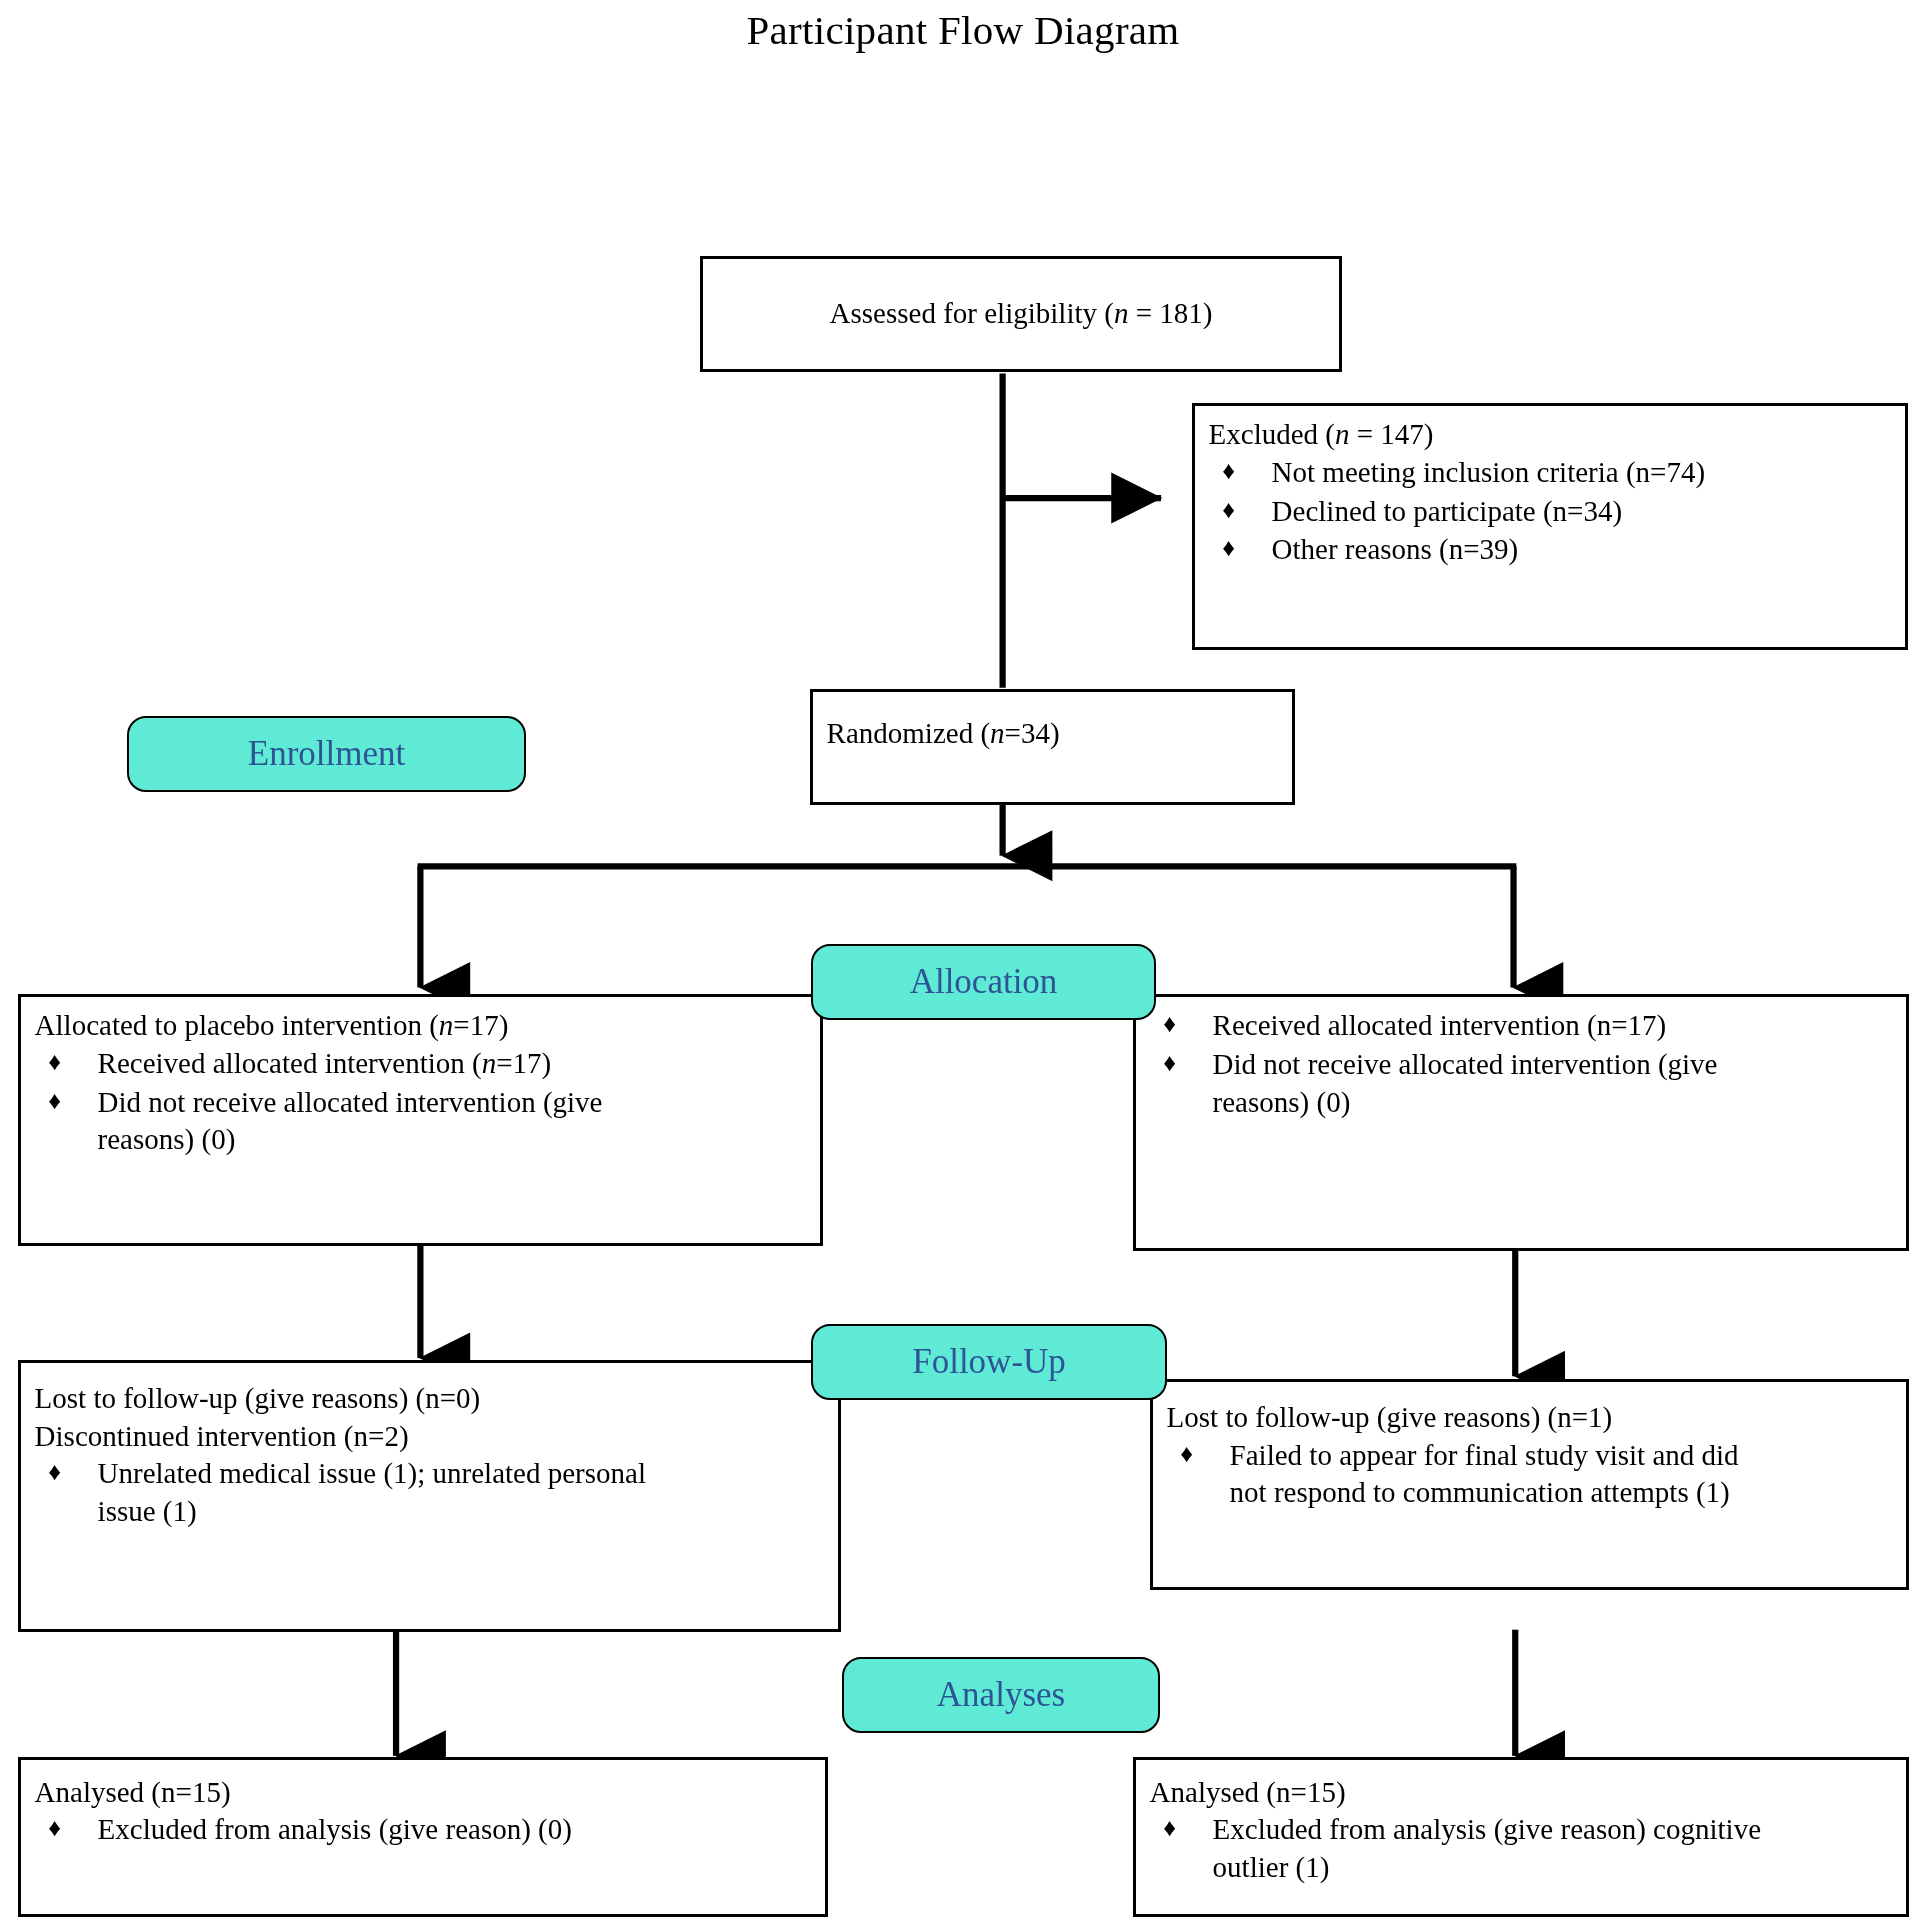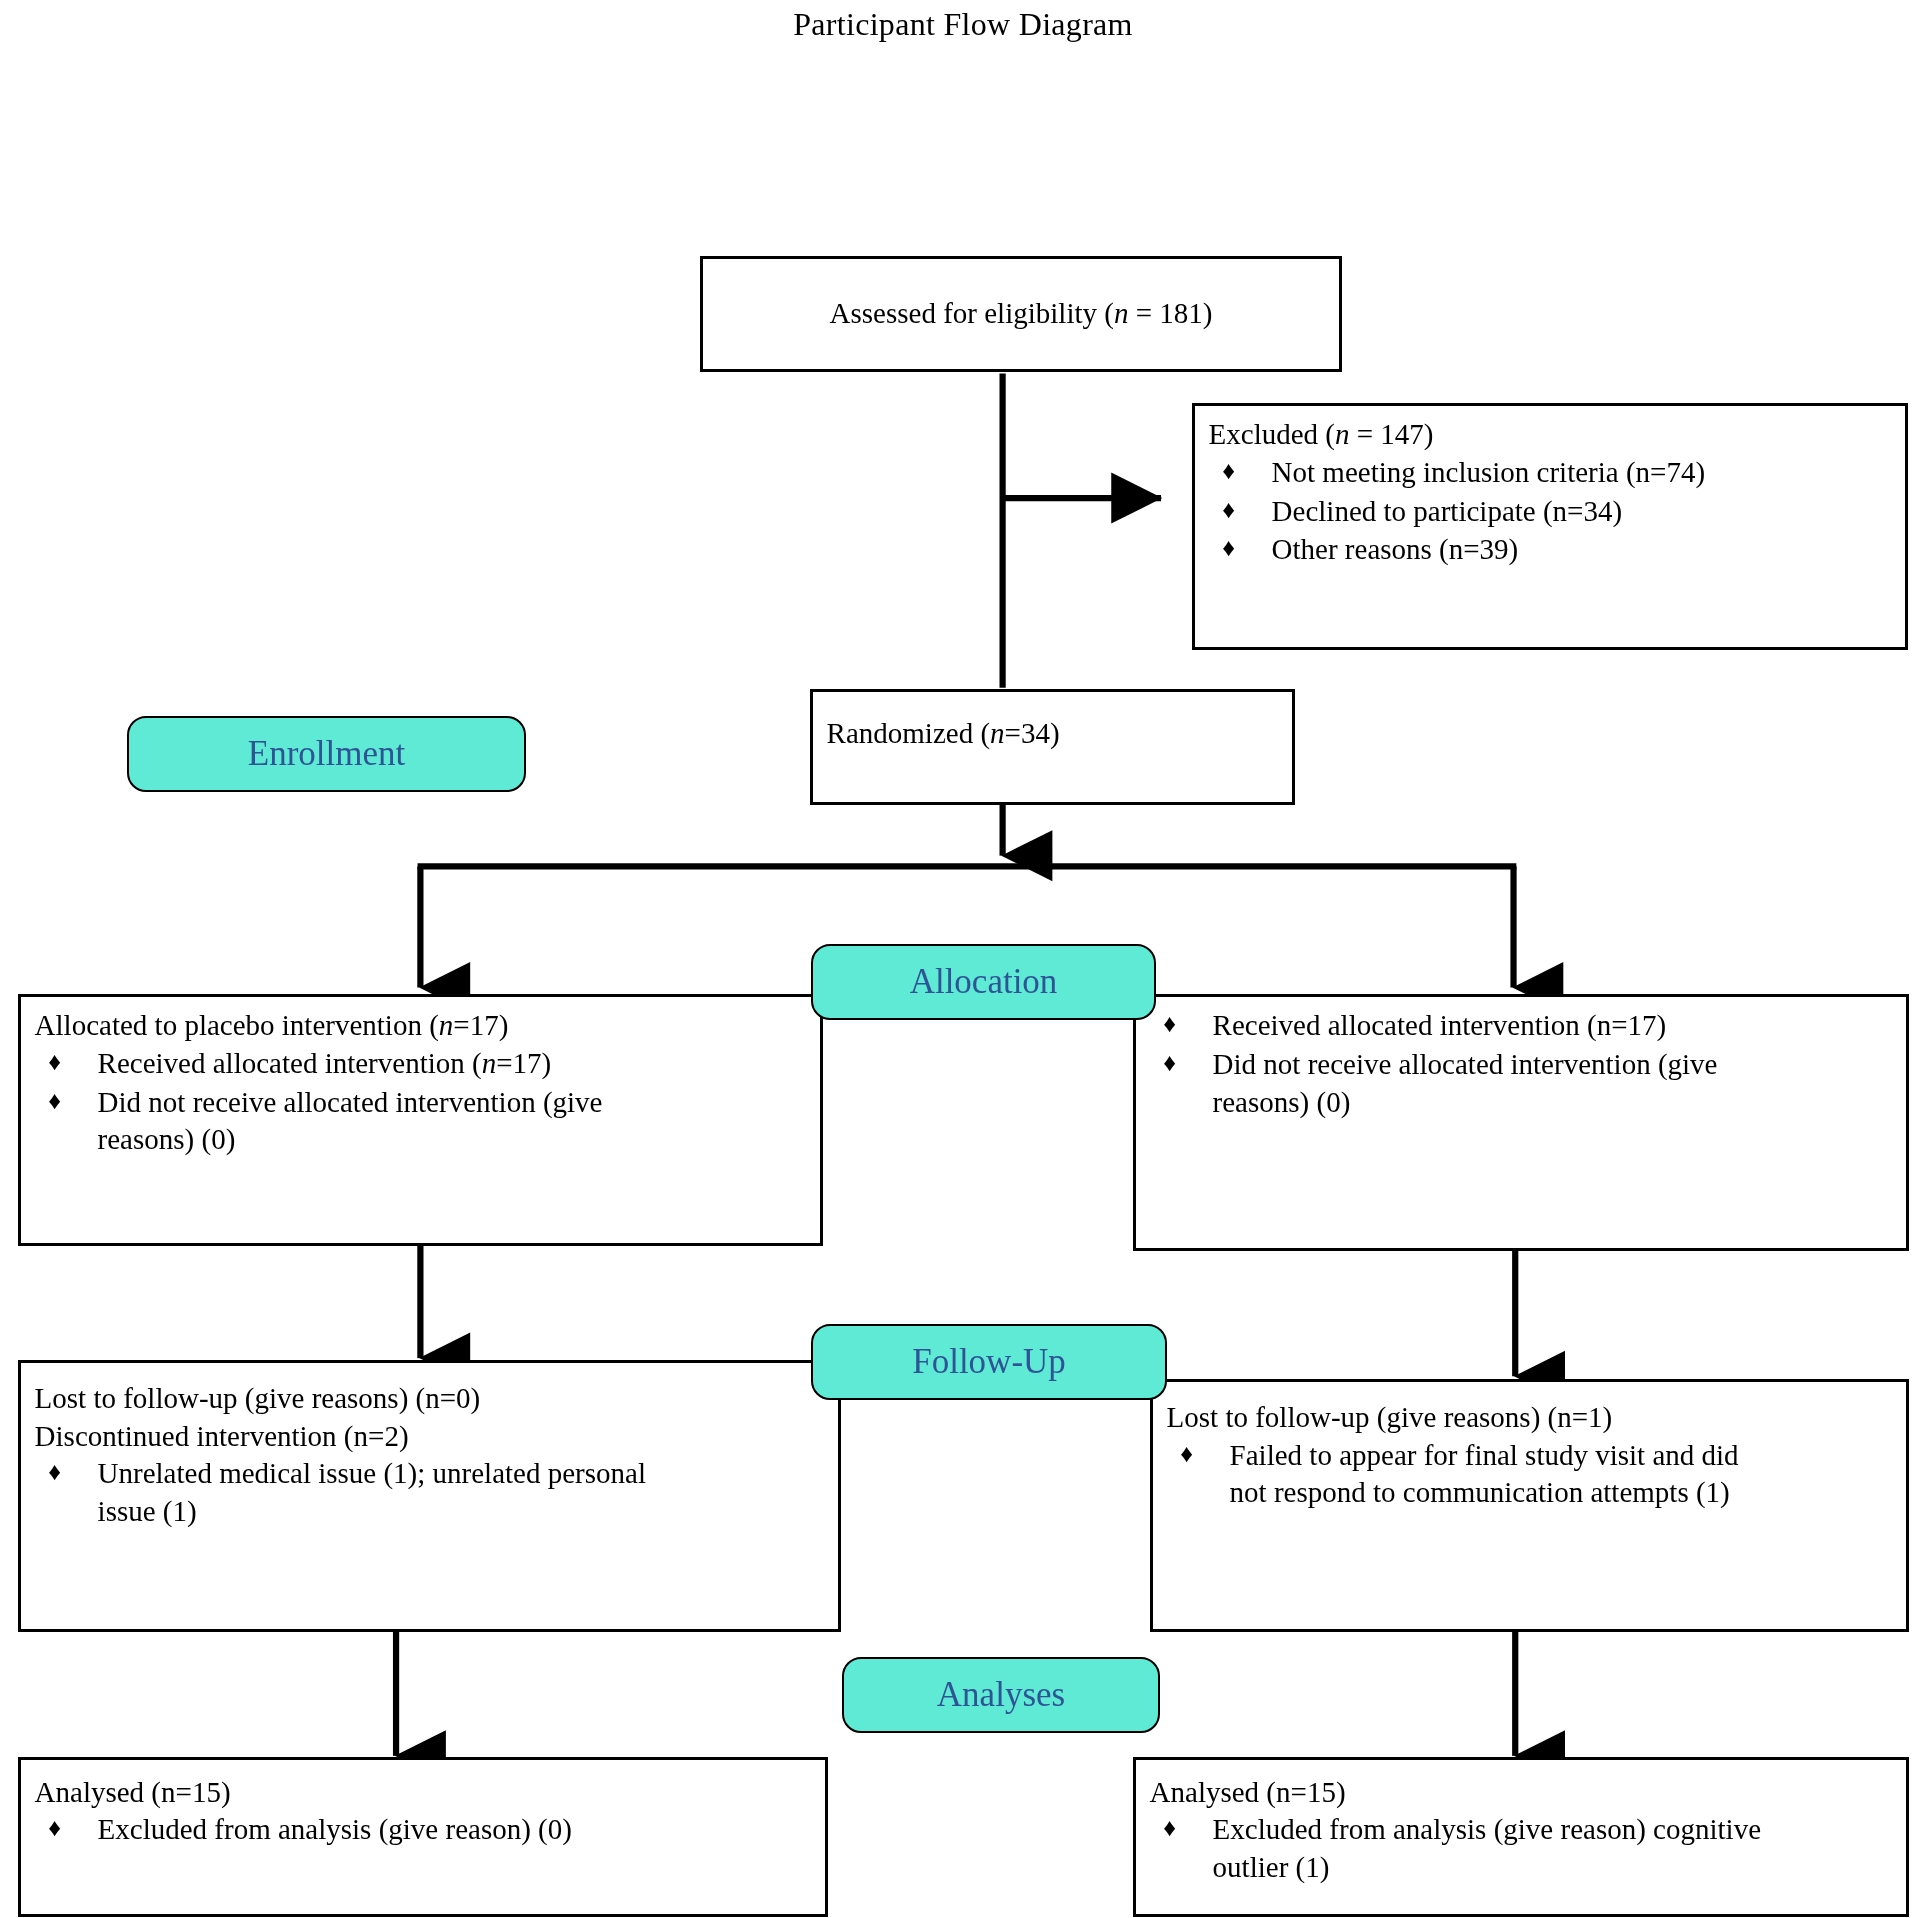--- a/index.html
+++ b/index.html
@@ -22,21 +22,21 @@
     width: 1926px;
     height: 1919px;
     pointer-events: none;
   }
   .title {
     position: absolute;
     left: 0;
     top: 5.7px;
     width: 1926px;
     text-align: center;
-    font-size: 32px;
+    font-size: 41px;
     color: #000000;
     letter-spacing: 0.3px;
   }
   .node {
     position: absolute;
     box-sizing: border-box;
     border: 3.4px solid #000000;
     background: #ffffff;
     color: #000000;
     font-size: 29px;
@@ -207,21 +207,21 @@
     <span class="plain-line">Discontinued intervention (n=2)</span>
     <ul class="bullets">
       <li>
         <span class="dia">♦</span>
         <span class="plain-line">Unrelated medical issue (1); unrelated personal</span>
         <span class="plain-line">issue (1)</span>
       </li>
     </ul>
   </div>
 
-  <div class="node" style="left:1150px; top:1379px; width:759px; height:253px; padding-top:17px;">
+  <div class="node" style="left:1150px; top:1379px; width:759px; height:211px; padding-top:17px;">
     <span class="plain-line">Lost to follow-up (give reasons) (n=1)</span>
     <ul class="bullets">
       <li>
         <span class="dia">♦</span>
         <span class="plain-line">Failed to appear for final study visit and did</span>
         <span class="plain-line">not respond to communication attempts (1)</span>
       </li>
     </ul>
   </div>
 

